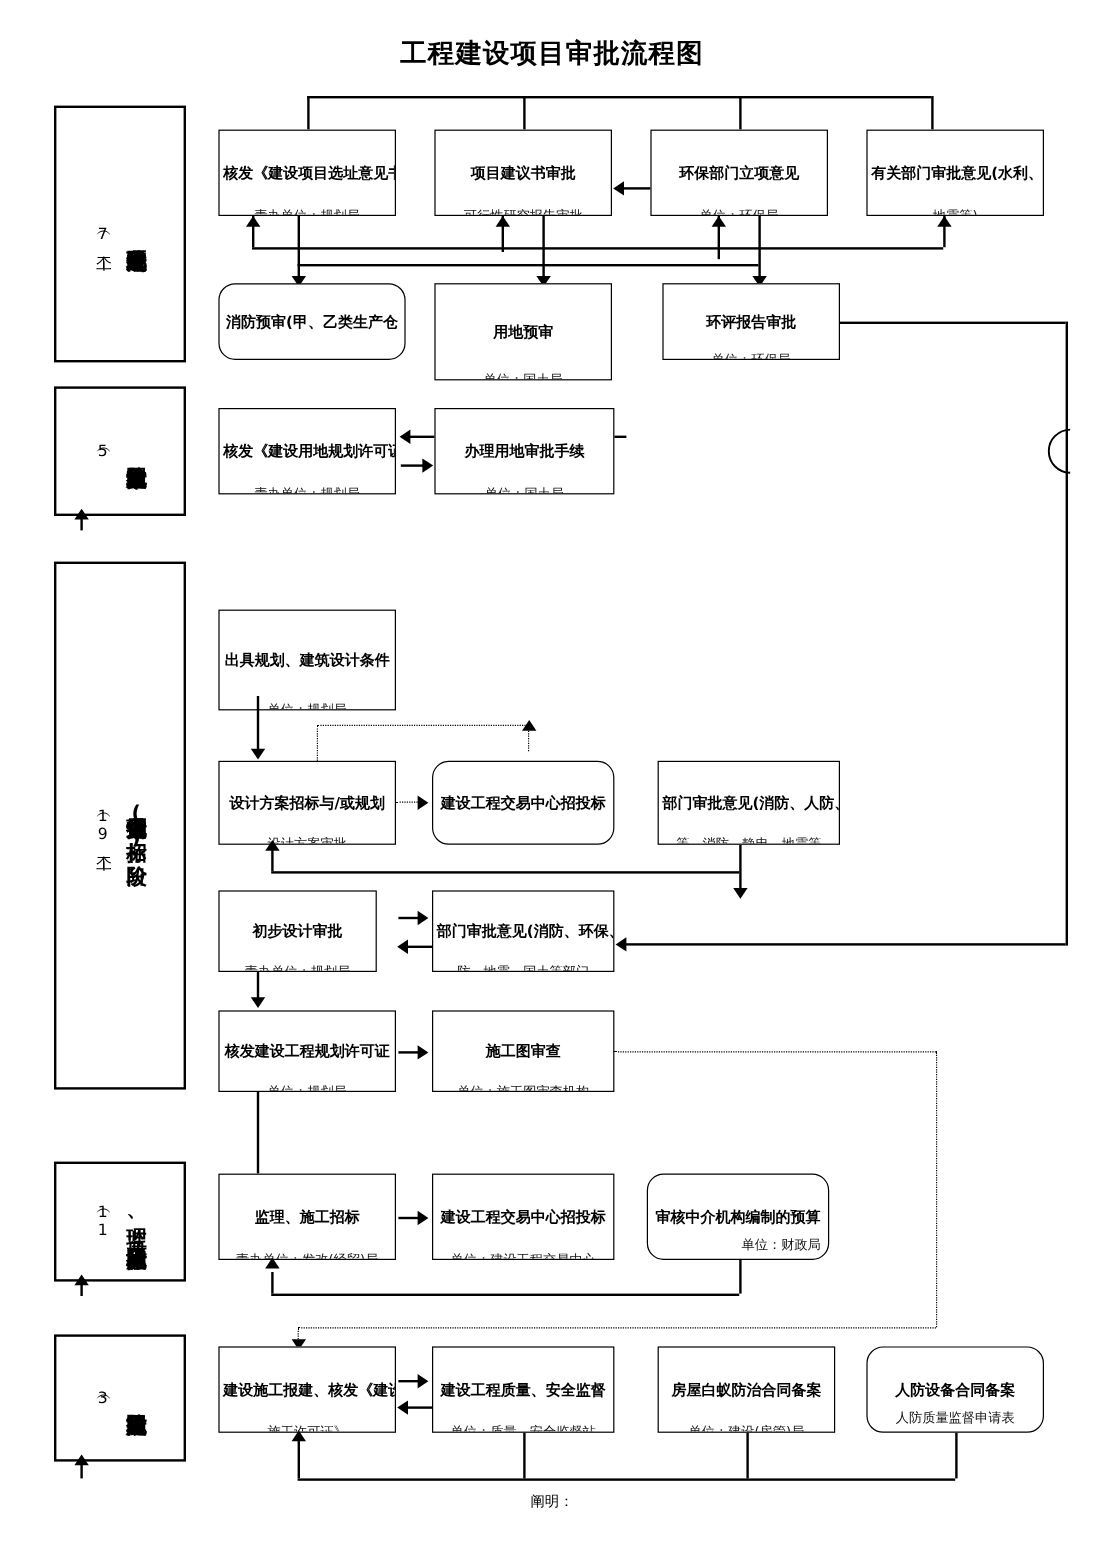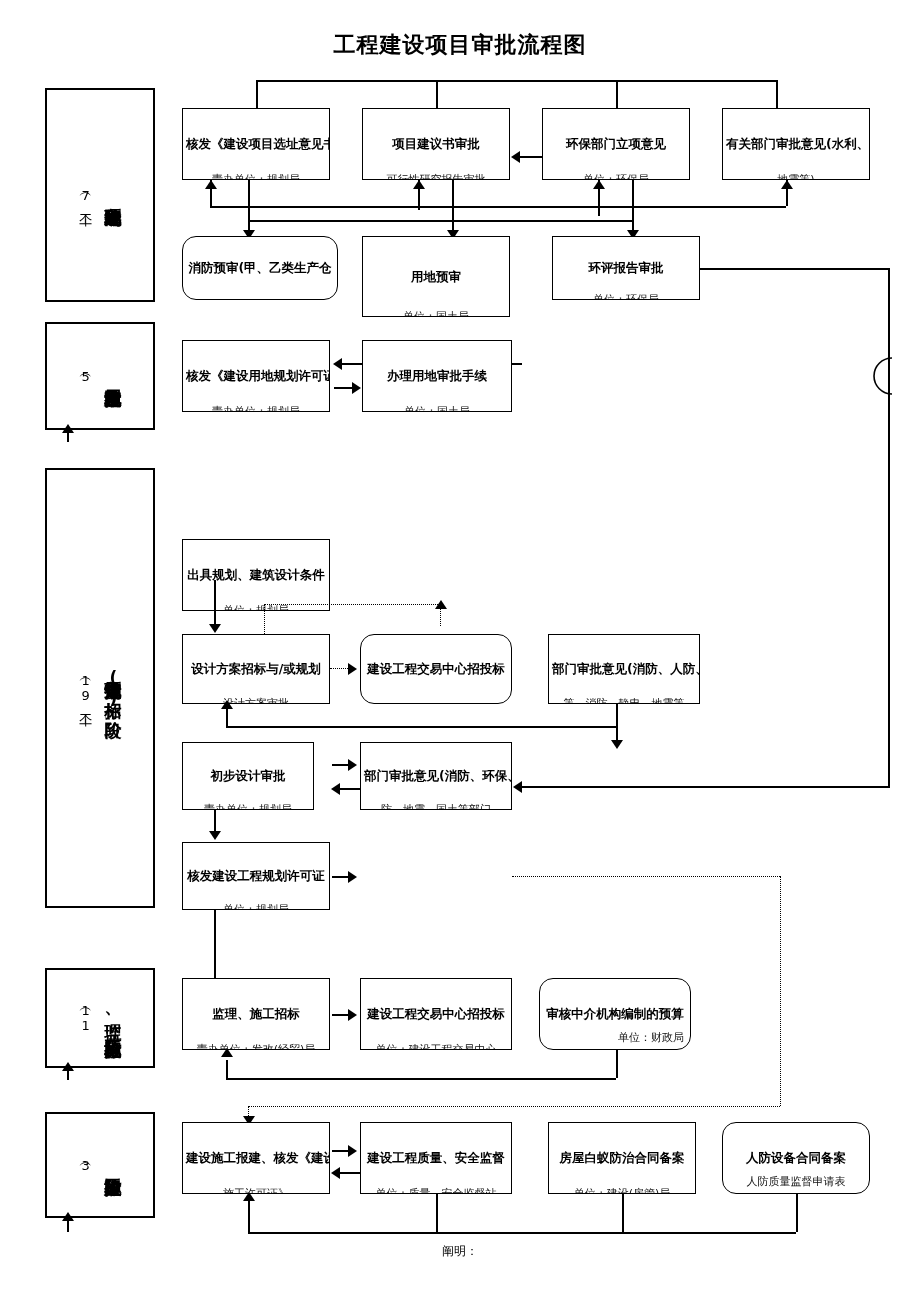--- a/index.html
+++ b/index.html
@@ -228,21 +228,21 @@
   </div>
 
   <div class="ln h" style="left:340px; top:363px; width:22px;"></div>
   <div class="arrow left" style="left:333px; top:358px;"></div>
 
   <div class="ln h" style="left:334px; top:387px; width:22px;"></div>
   <div class="arrow right" style="left:352px; top:382px;"></div>
 
   <div class="ln h" style="left:512px; top:363px; width:10px;"></div>
 
-  <div class="box" style="left:182px; top:508px; width:148px; height:72px;margin-top:31px;">
+  <div class="box" style="left:182px; top:508px; width:148px; height:84px;">
     <div class="b-main">出具规划、建筑设计条件</div>
     <div class="b-sub">单位：规划局</div>
   </div>
 
   <div class="ln v" style="left:214px; top:580px; height:50px;"></div>
   <div class="arrow down" style="left:209px; top:624px;"></div>
 
   <div class="box" style="left:182px; top:634px; width:148px; height:70px;">
     <div class="b-main">设计方案招标与/或规划</div>
     <div class="b-sub">设计方案审批</div>
@@ -284,20 +284,24 @@
   <div class="arrow right" style="left:348px; top:759px;"></div>
   <div class="ln h" style="left:338px; top:788px; width:22px;"></div>
   <div class="arrow left" style="left:331px; top:783px;"></div>
 
   <div class="ln v" style="left:214px; top:810px; height:28px;"></div>
   <div class="arrow down" style="left:209px; top:831px;"></div>
 
   <div class="box" style="left:182px; top:842px; width:148px; height:68px;">
     <div class="b-main">核发建设工程规划许可证</div>
     <div class="b-sub">单位：规划局</div>
+  </div>
+  <div class="box" style="left:360px; top:842px; width:152px; height:68px;">
+    <div class="b-main">施工图审查</div>
+    <div class="b-sub">单位：施工图审查机构</div>
   </div>
   <div class="ln h" style="left:332px; top:876px; width:20px;"></div>
   <div class="arrow right" style="left:348px; top:871px;"></div>
 
   <div class="ln dash-h" style="left:512px; top:876px; width:268px;"></div>
   <div class="ln dash-v" style="left:780px; top:876px; height:230px;"></div>
   <div class="ln dash-h" style="left:248px; top:1106px; width:532px;"></div>
   <div class="ln dash-v" style="left:248px; top:1106px; height:16px;"></div>
   <div class="arrow down" style="left:243px; top:1116px;"></div>
 

